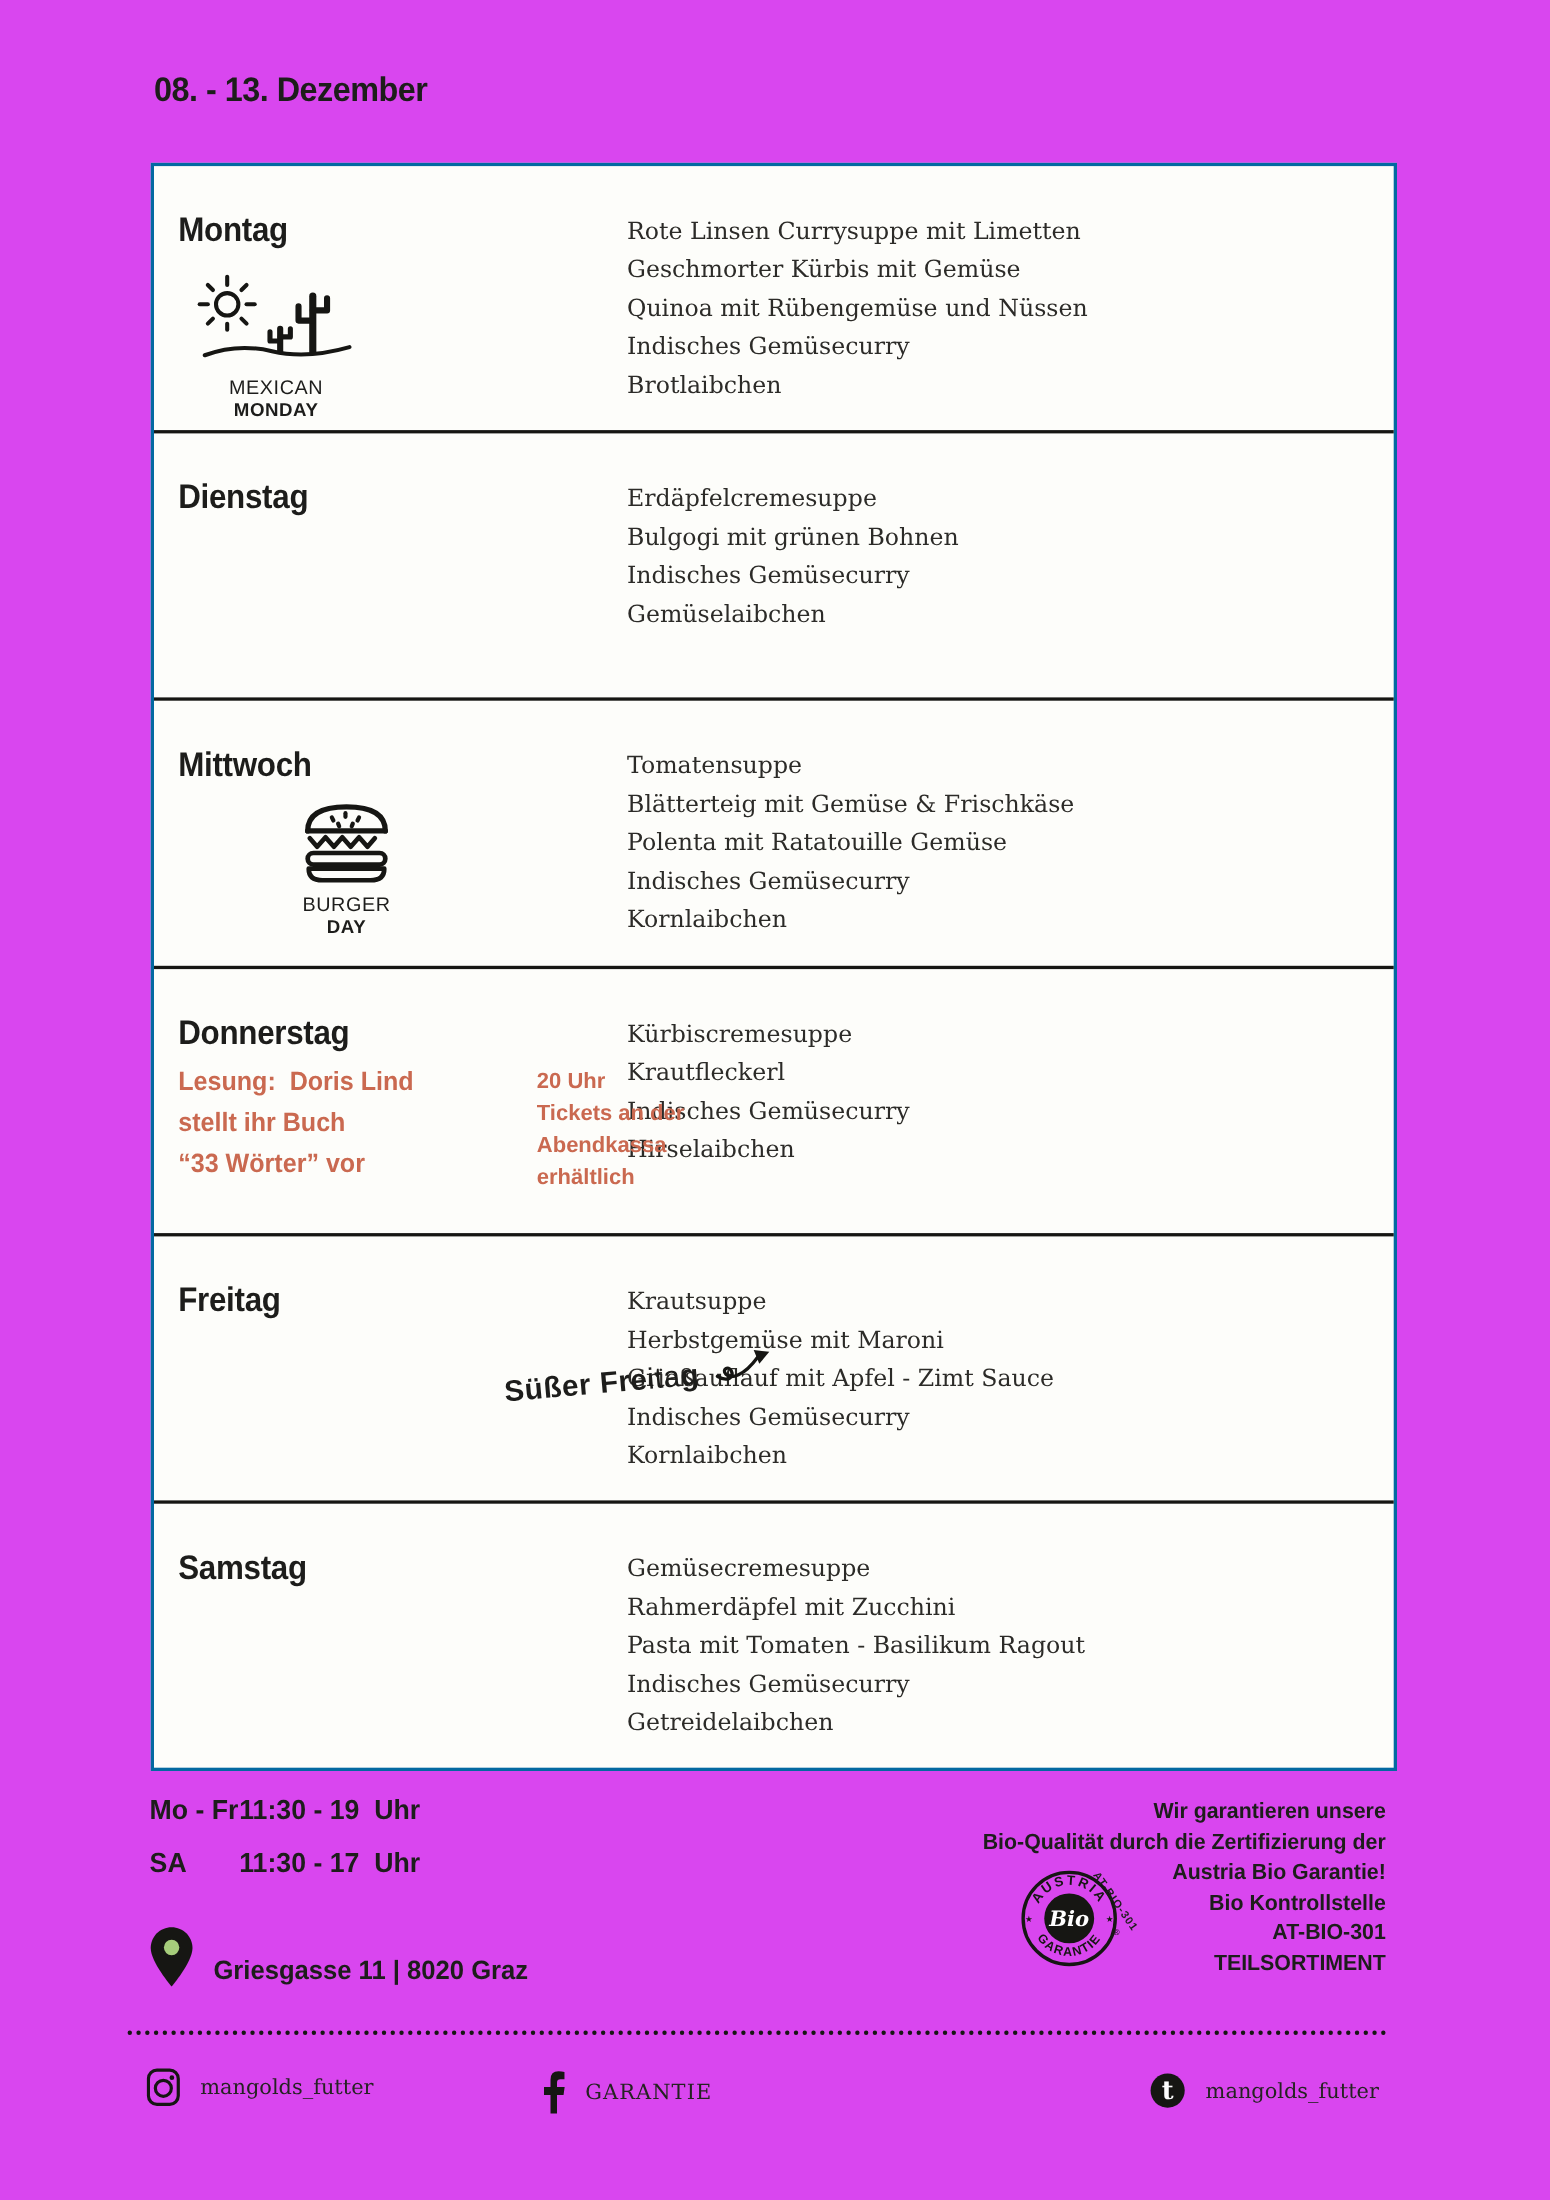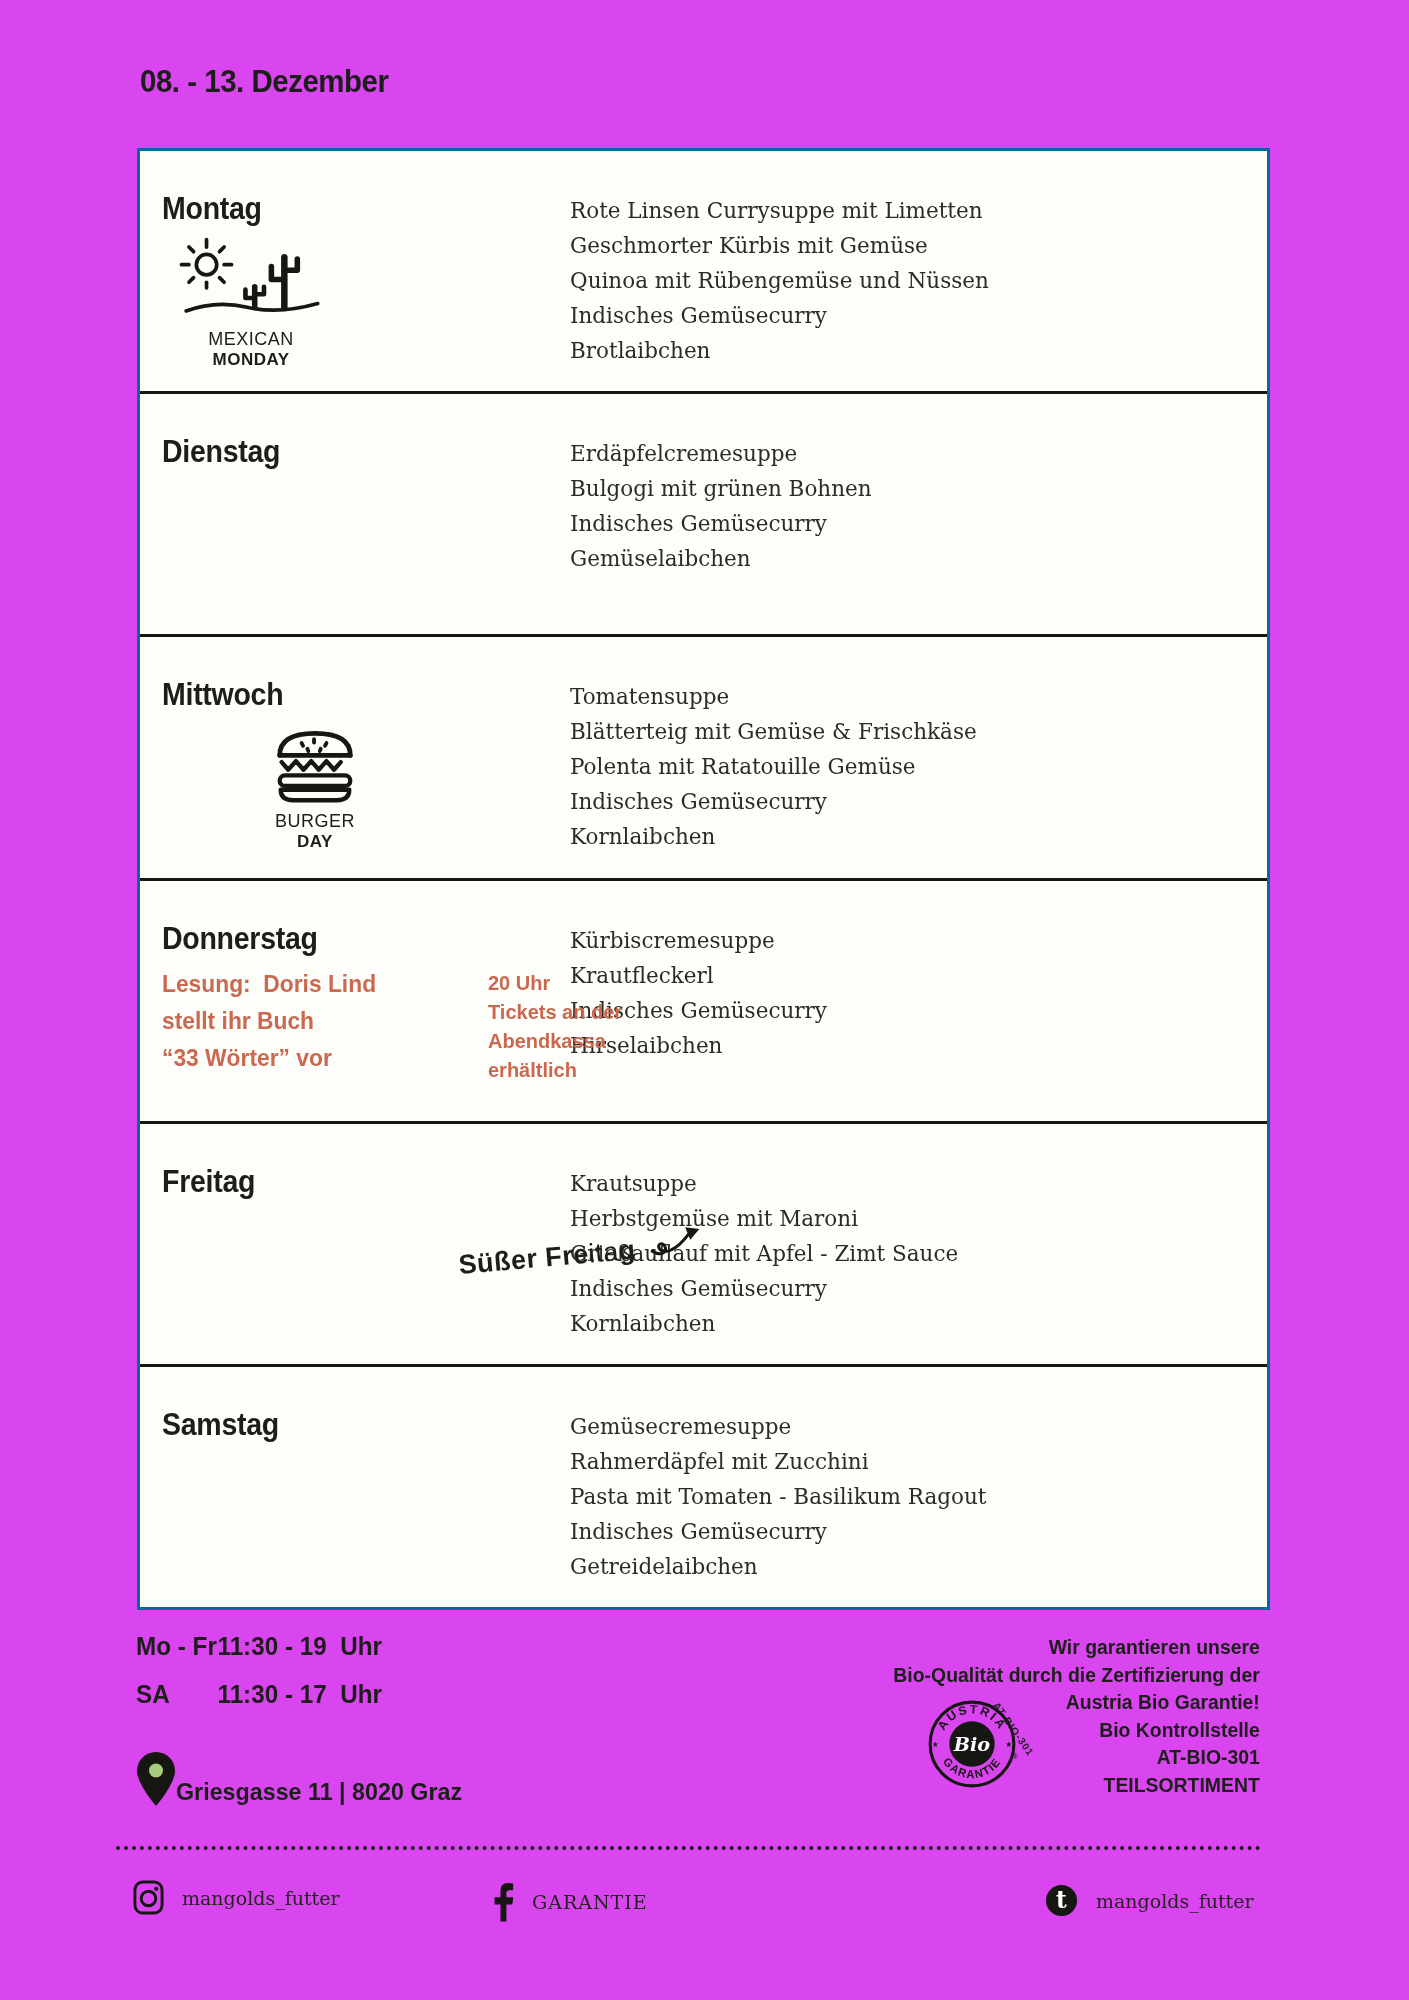--- a/index.html
+++ b/index.html
@@ -30,21 +30,21 @@
     transform:scaleX(0.92); transform-origin:left top; white-space:pre;
   }
   .menu-col {
     flex:1; padding-top:42px;
     font-family:"DejaVu Serif", serif; font-size:21.5px; line-height:35px;
     color:#2c2b28;
   }
   .menu-item { white-space:pre; }
 
   .badge { position:absolute; text-align:center; }
-  .badge-mexican { left:16px; top:84px; width:190px; }
+  .badge-mexican { left:16px; top:96px; width:190px; }
   .badge-burger  { left:72px; top:86px; width:206px; }
   .badge-top { font-size:18px; letter-spacing:0.5px; margin-top:2px; }
   .badge-bottom { font-size:17px; font-weight:bold; letter-spacing:0.5px; }
 
   .event-col1 {
     position:absolute; left:22px; top:84px; color:#ca6950;
     font-weight:bold; font-size:24px; line-height:37px;
     transform:scaleX(0.95); transform-origin:left top;
   }
   .event-col2 {
@@ -61,21 +61,21 @@
   .sweet .b { font-weight:800; }
   .sweet .l { font-weight:400; }
   .sweet svg { vertical-align:-2px; margin-left:4px; }
 
   .hours { position:absolute; left:136px; top:1632px; font-size:25px; font-weight:bold;
            transform:scaleX(0.97); transform-origin:left top; }
   .hours-row { display:flex; margin-bottom:19px; }
   .hours-day { display:inline-block; width:84px; white-space:pre; }
   .hours-time { white-space:pre; }
 
-  .address-wrap { position:absolute; left:136px; top:1750px; display:flex; align-items:flex-end; }
+  .address-wrap { position:absolute; left:136px; top:1750px; display:flex; align-items:flex-end; gap:18px; }
   .address { font-size:24px; font-weight:bold; padding-bottom:2px;
              transform:scaleX(0.97); transform-origin:left bottom; white-space:pre; }
 
   .bio-text { position:absolute; right:149px; top:1634px; text-align:right;
               font-weight:bold; font-size:20px; line-height:27.5px;
               transform:scaleX(0.97); transform-origin:right top; }
   .bio-text div { white-space:pre; }
 
   .bio-logo { position:absolute; left:924px; top:1696px; width:96px; height:96px; }
   .bio-logo-side {

